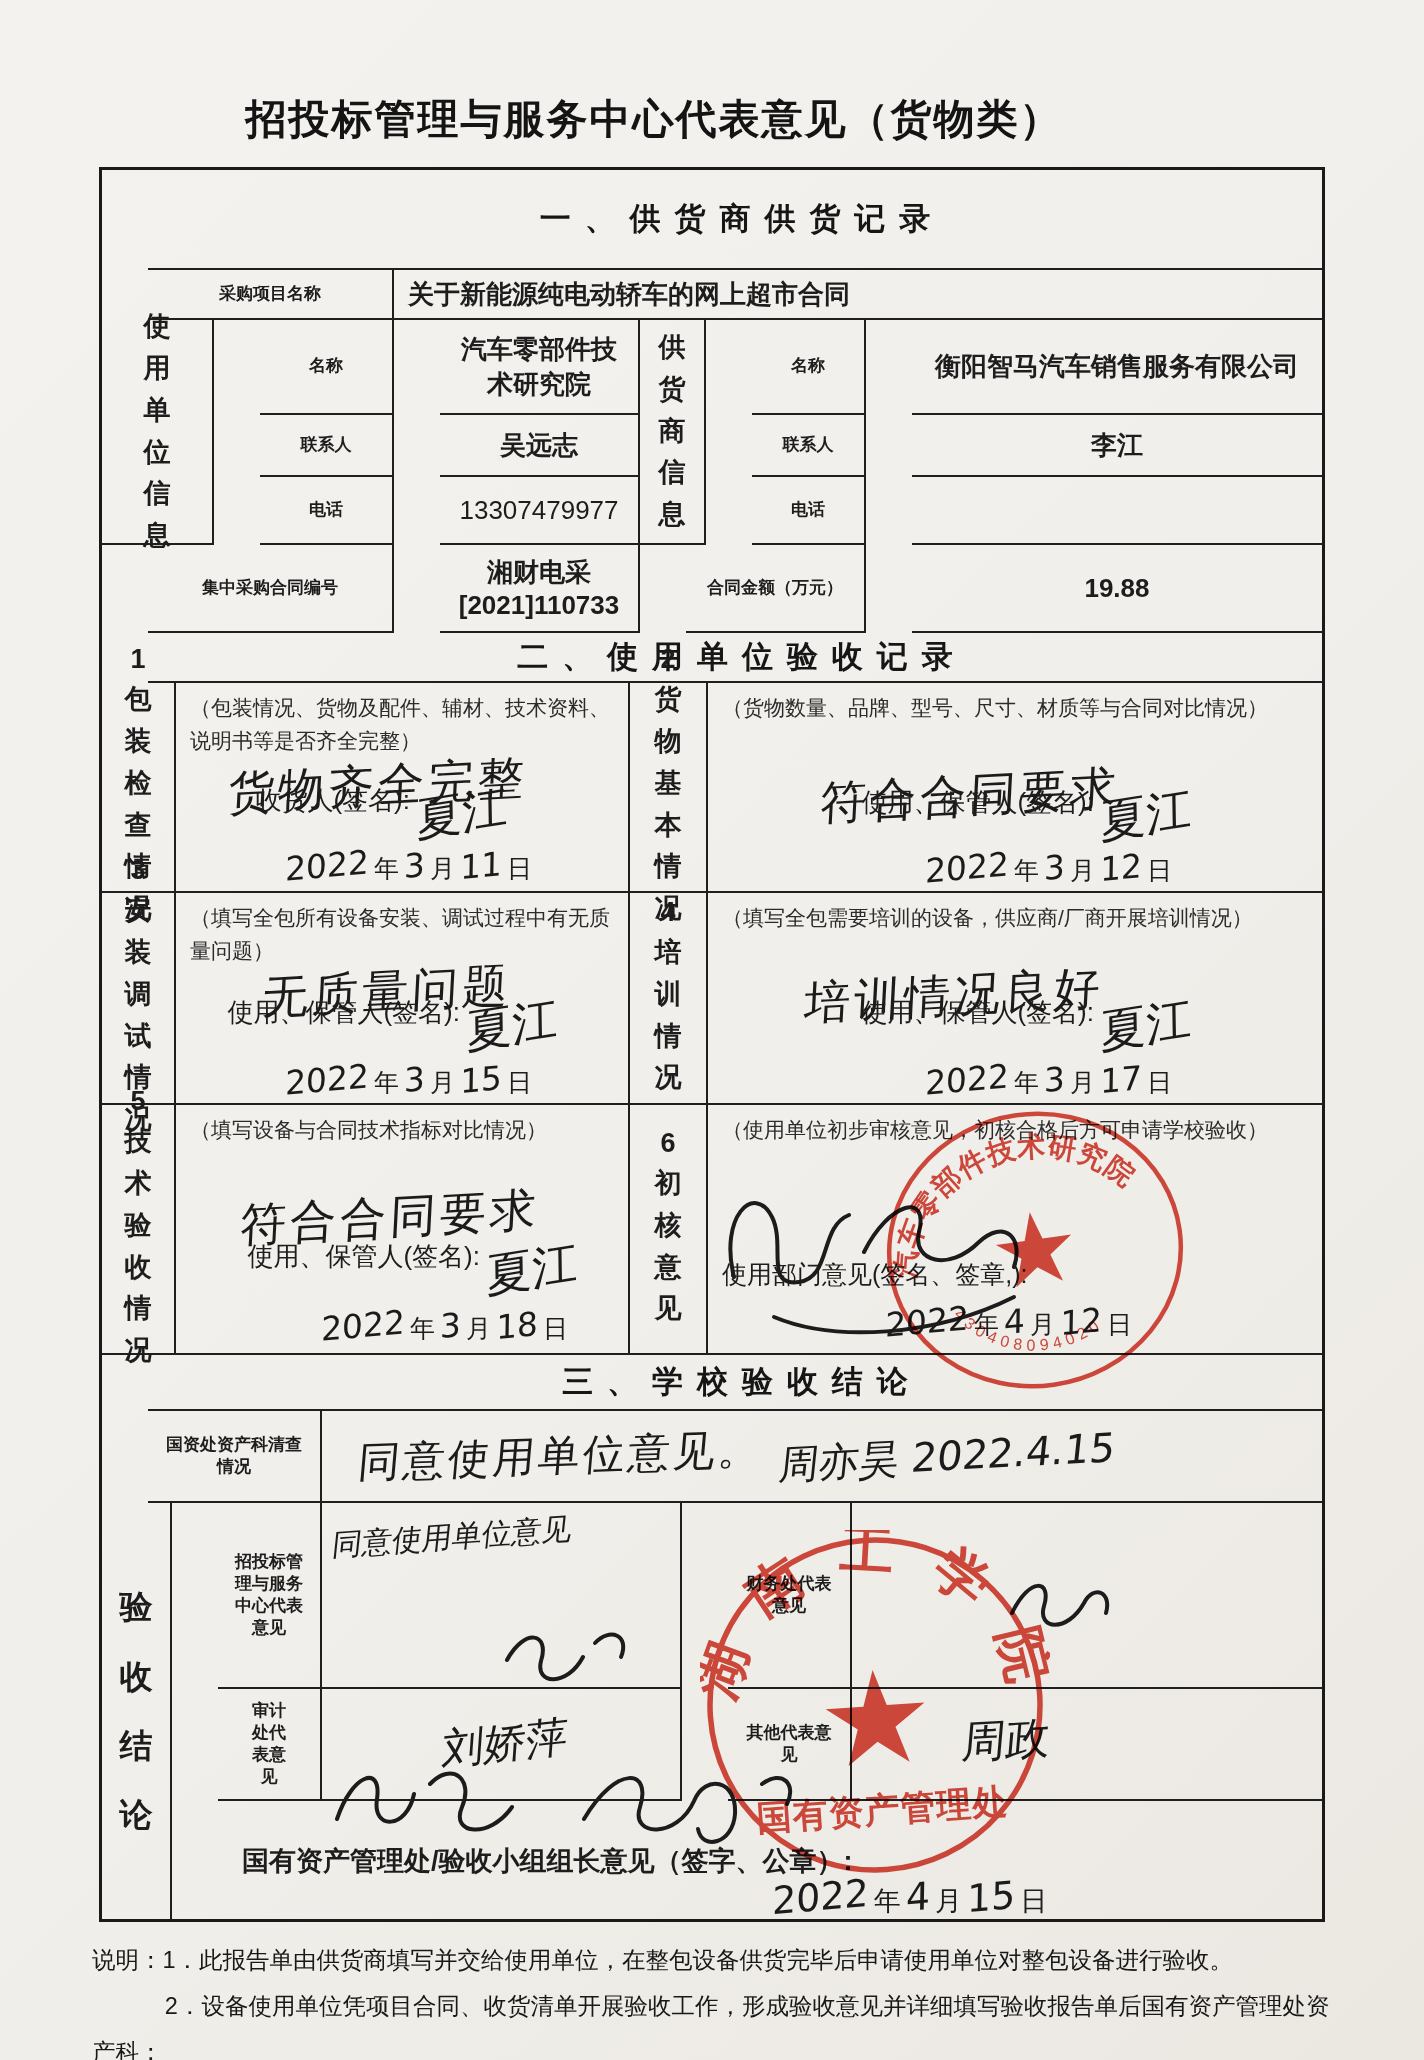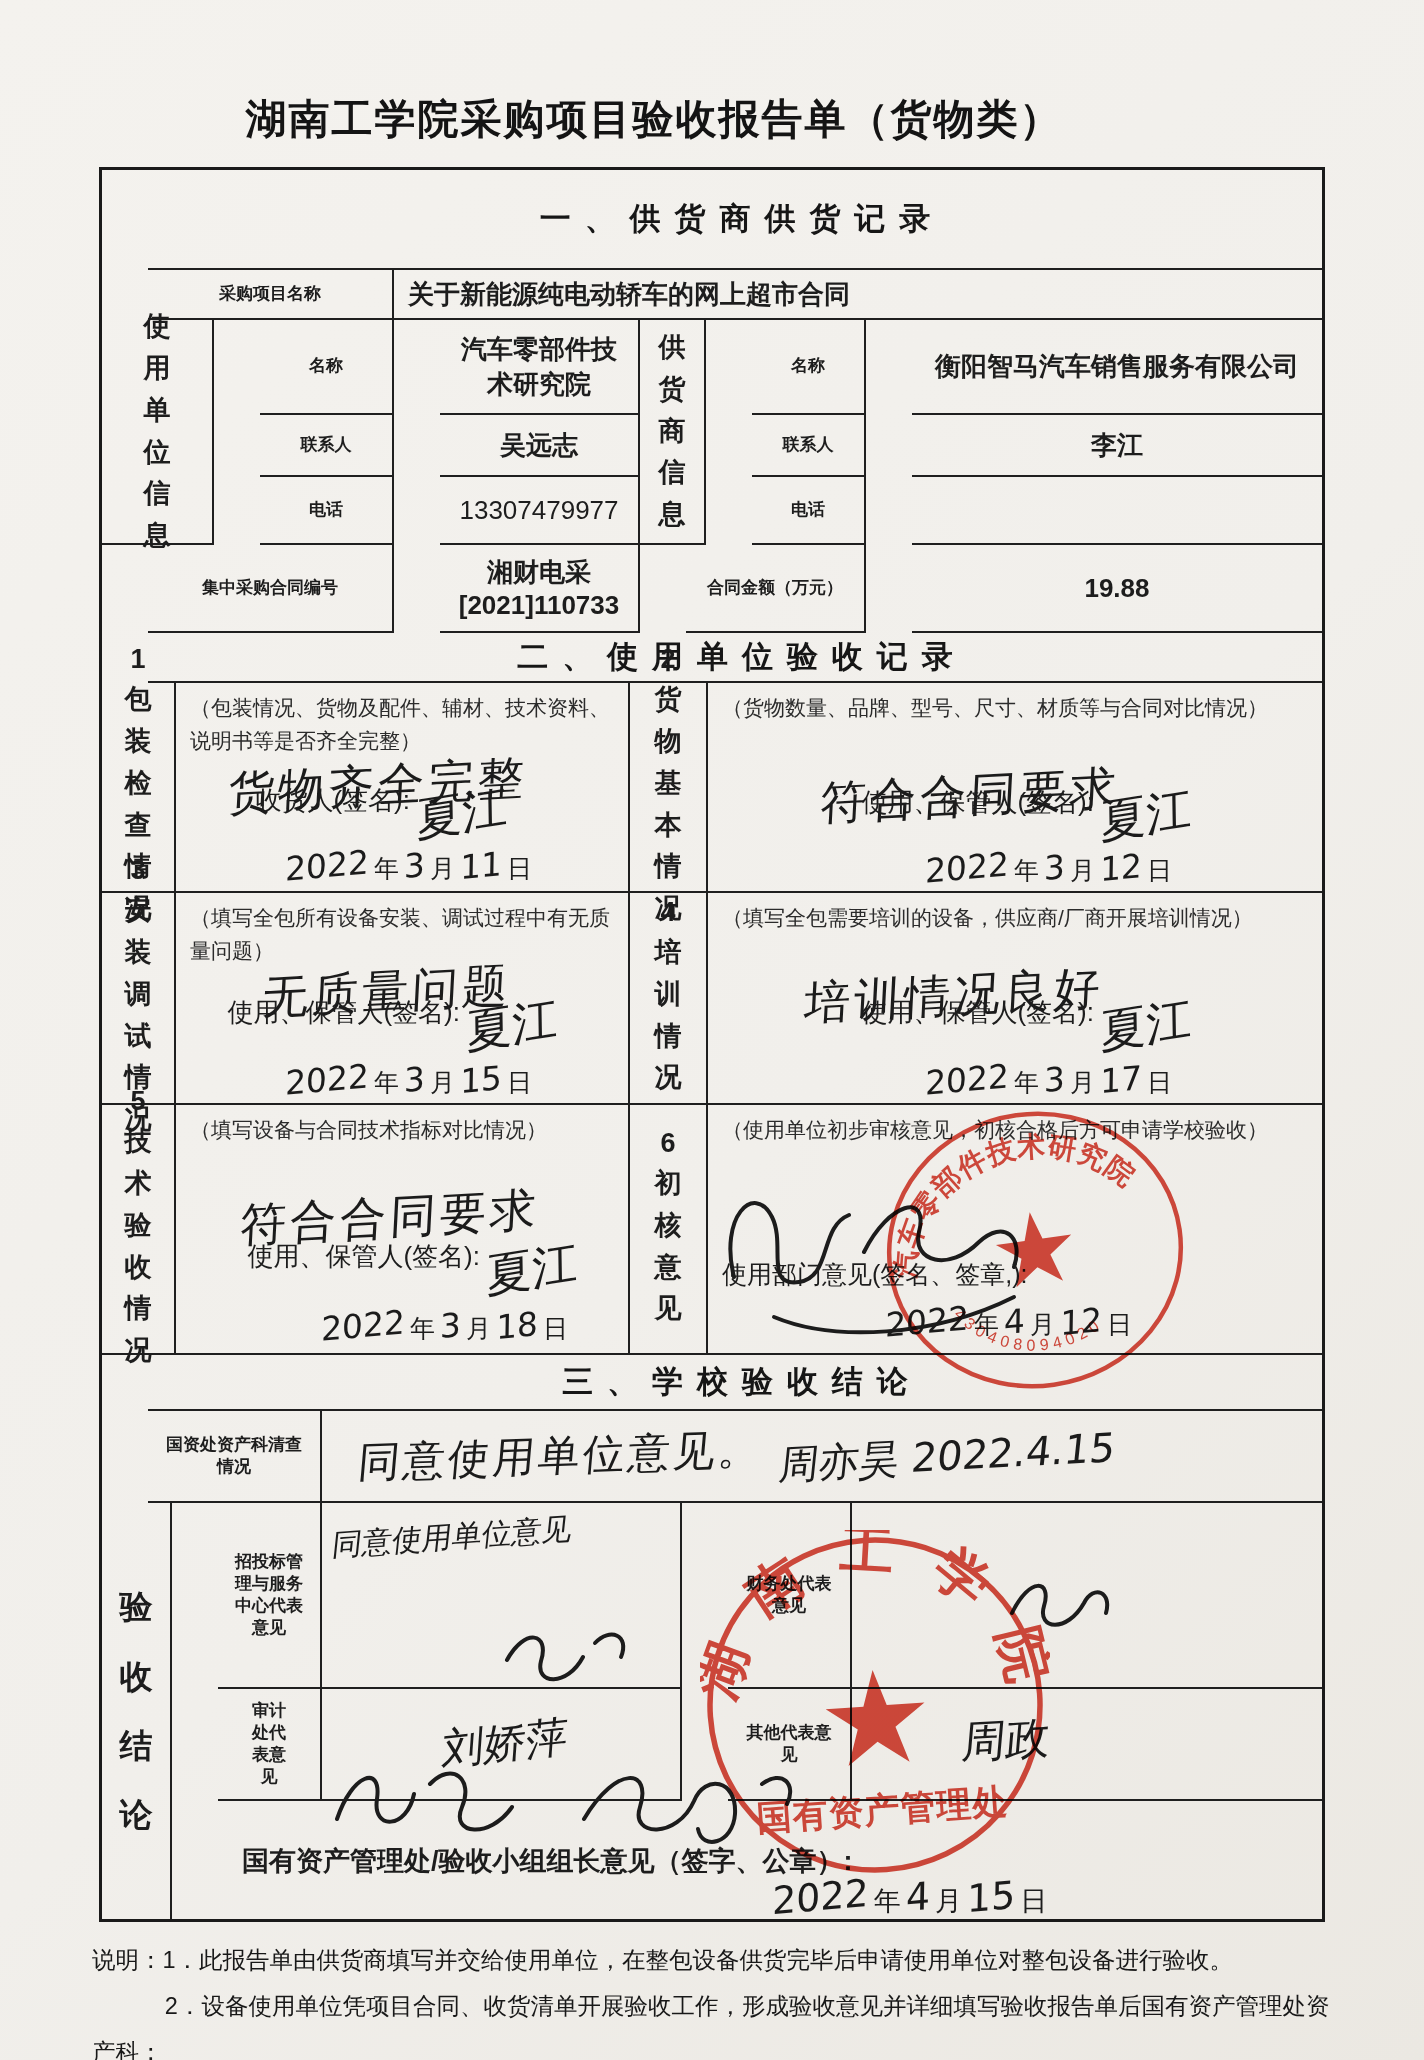--- a/index.html
+++ b/index.html
@@ -62,21 +62,21 @@
   .stamp { position:absolute; opacity:.9; mix-blend-mode:multiply; pointer-events:none; }
   .notes { width:1258px; margin:16px 0 0 92px; font-size:23.5px; line-height:1.95; color:#181818; }
   .note { text-indent:3.1em; }
   .note0 { text-indent:0; }
 </style>
 </head>
 <body>
 
 <div class="page">
 
-  <div class="title">湖南工学院采购项目验收报告单（货物类）</div>
+  <div class="title">招投标管理与服务中心代表意见（货物类）</div>
 
   <div class="tbl">
 
     <div class="s1">
       <div class="c nr cent a-h">
         <span class="sechead">一、供货商供货记录</span>
       </div>
       <div class="c cent lbl a-pl">采购项目名称</div>
       <div class="c nr val pad a-pv" style="display:flex;align-items:center;font-weight:700;">关于新能源纯电动轿车的网上超市合同</div>
 

